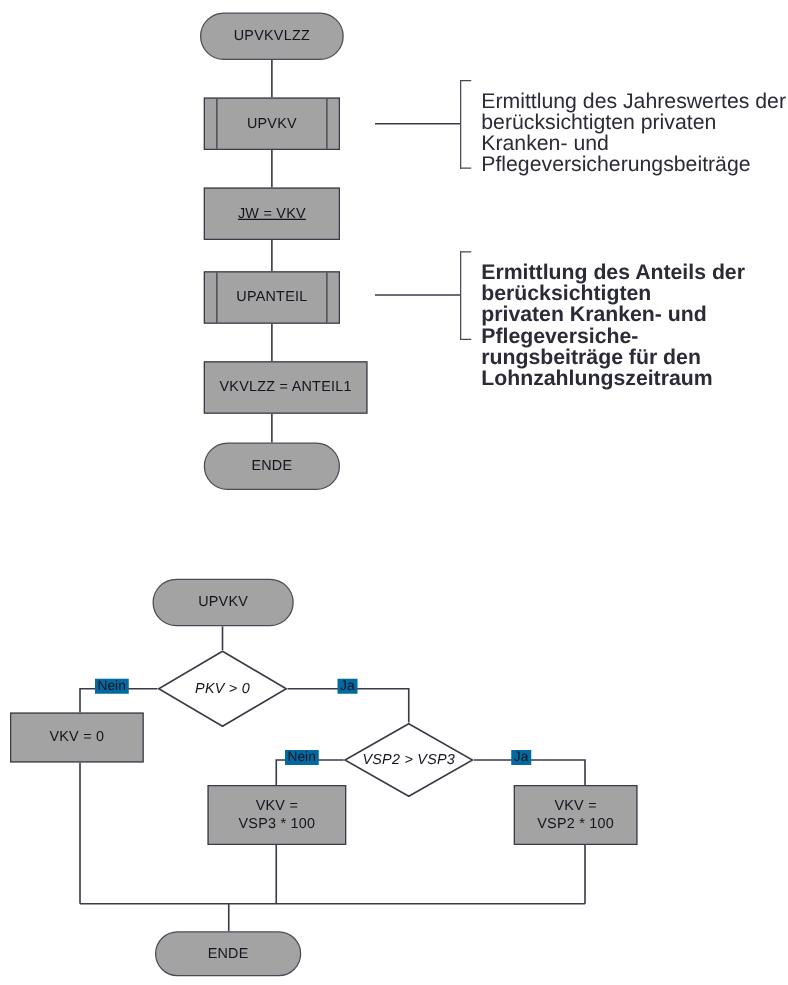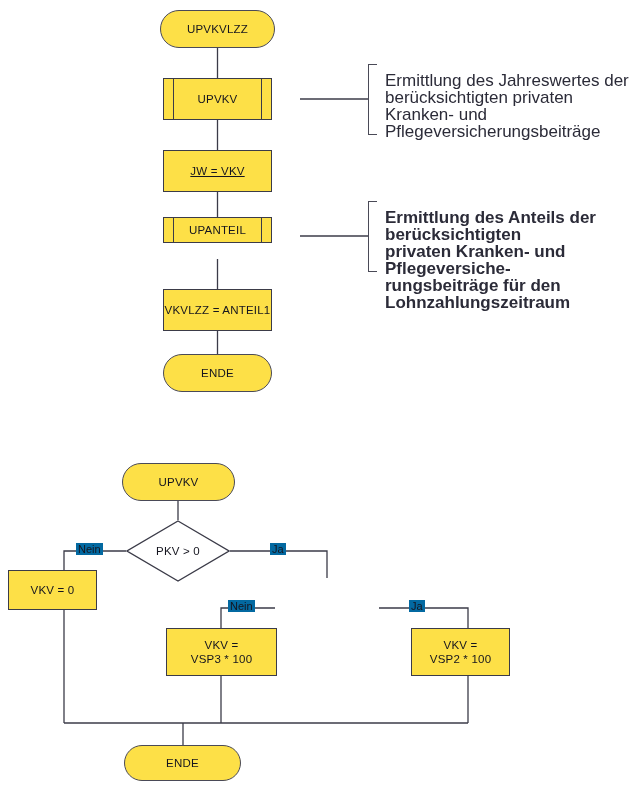--- a/index.html
+++ b/index.html
@@ -21,21 +21,21 @@
     width: 630px;
     height: 788px;
   }
   .node {
     position: absolute;
     box-sizing: border-box;
     display: flex;
     align-items: center;
     justify-content: center;
     text-align: center;
-    background: #fde047;
+    background: #a3a3a3;
     border: 1.5px solid #3b3b48;
     font-size: 11.5px;
     line-height: 14px;
     letter-spacing: 0.2px;
     color: #15151f;
     z-index: 3;
   }
   .node.terminator {
     border-radius: 22px;
     border-color: #4a4a57;
@@ -52,20 +52,21 @@
     border-left: 1.5px solid #3b3b48;
   }
   .node.predef .inner-left { left: 9px; }
   .node.predef .inner-right { right: 9px; }
   .node.decision {
     position: absolute;
     border: none;
     background: none;
     display: block;
     z-index: 3;
+    font-style: italic;
   }
   .node.decision .dtext {
     position: absolute;
     left: 0; right: 0;
     top: 50%;
     transform: translateY(-50%);
     text-align: center;
     font-size: 11.5px;
     color: #15151f;
     z-index: 2;
@@ -154,27 +155,27 @@
   <div class="node process predef" style="left:163px;top:78px;width:109px;height:42px;">
     <span class="inner-left"></span>
     <span class="inner-right"></span>
     <span class="label">UPVKV</span>
   </div>
 
   <div class="node process" style="left:163px;top:150px;width:109px;height:42px;text-decoration:underline;">
     <span class="label">JW = VKV</span>
   </div>
 
-  <div class="node process predef" style="left:163px;top:217px;width:109px;height:26px;">
+  <div class="node process predef" style="left:163px;top:217px;width:109px;height:42px;">
     <span class="inner-left"></span>
     <span class="inner-right"></span>
     <span class="label">UPANTEIL</span>
   </div>
 
-  <div class="node process" style="left:163px;top:289px;width:109px;height:42px;">
+  <div class="node process" style="left:163px;top:289px;width:131px;height:42px;">
     <span class="label">VKVLZZ = ANTEIL1</span>
   </div>
 
   <div class="node terminator" style="left:163px;top:354px;width:109px;height:38px;">
     <span class="label">ENDE</span>
   </div>
 
   <div class="bracket" style="left:368px;top:64px;width:9px;height:71px;"></div>
   <div class="annotation" style="left:370px;top:72px;width:256px;">Ermittlung des Jahreswertes der
 berücksichtigten privaten Kranken- und
@@ -189,24 +190,30 @@
     <span class="label">UPVKV</span>
   </div>
 
   <div class="node decision" style="left:126px;top:520px;width:104px;height:62px;">
     <svg viewBox="0 0 104 62" preserveAspectRatio="none">
       <polygon points="52,1 103,31 52,61 1,31" fill="#ffffff" stroke="#3b3b48" stroke-width="1.3"></polygon>
     </svg>
     <span class="dtext">PKV &gt; 0</span>
   </div>
 
-  <div class="node process" style="left:8px;top:570px;width:89px;height:40px;">
+  <div class="node process" style="left:8px;top:570px;width:107px;height:40px;">
     <span class="label">VKV = 0</span>
   </div>
 
+  <div class="node decision" style="left:275px;top:578px;width:104px;height:60px;">
+    <svg viewBox="0 0 104 60" preserveAspectRatio="none">
+      <polygon points="52,1 103,30 52,59 1,30" fill="#ffffff" stroke="#3b3b48" stroke-width="1.3"></polygon>
+    </svg>
+    <span class="dtext">VSP2 &gt; VSP3</span>
+  </div>
 
   <div class="node process" style="left:166px;top:628px;width:111px;height:48px;">
     <span class="label" style="white-space:pre-line;">VKV =
 VSP3  * 100</span>
   </div>
 
   <div class="node process" style="left:411px;top:628px;width:99px;height:48px;">
     <span class="label" style="white-space:pre-line;">VKV =
 VSP2  * 100</span>
   </div>

